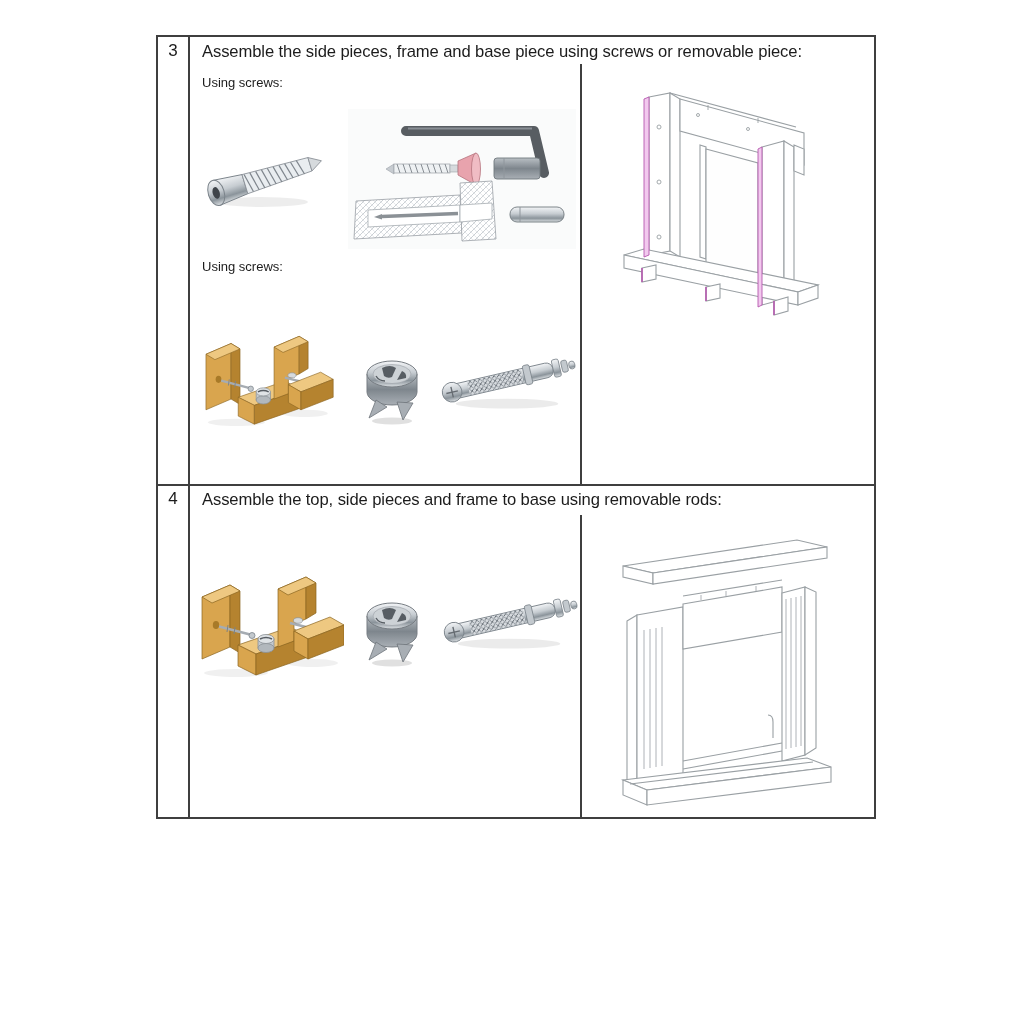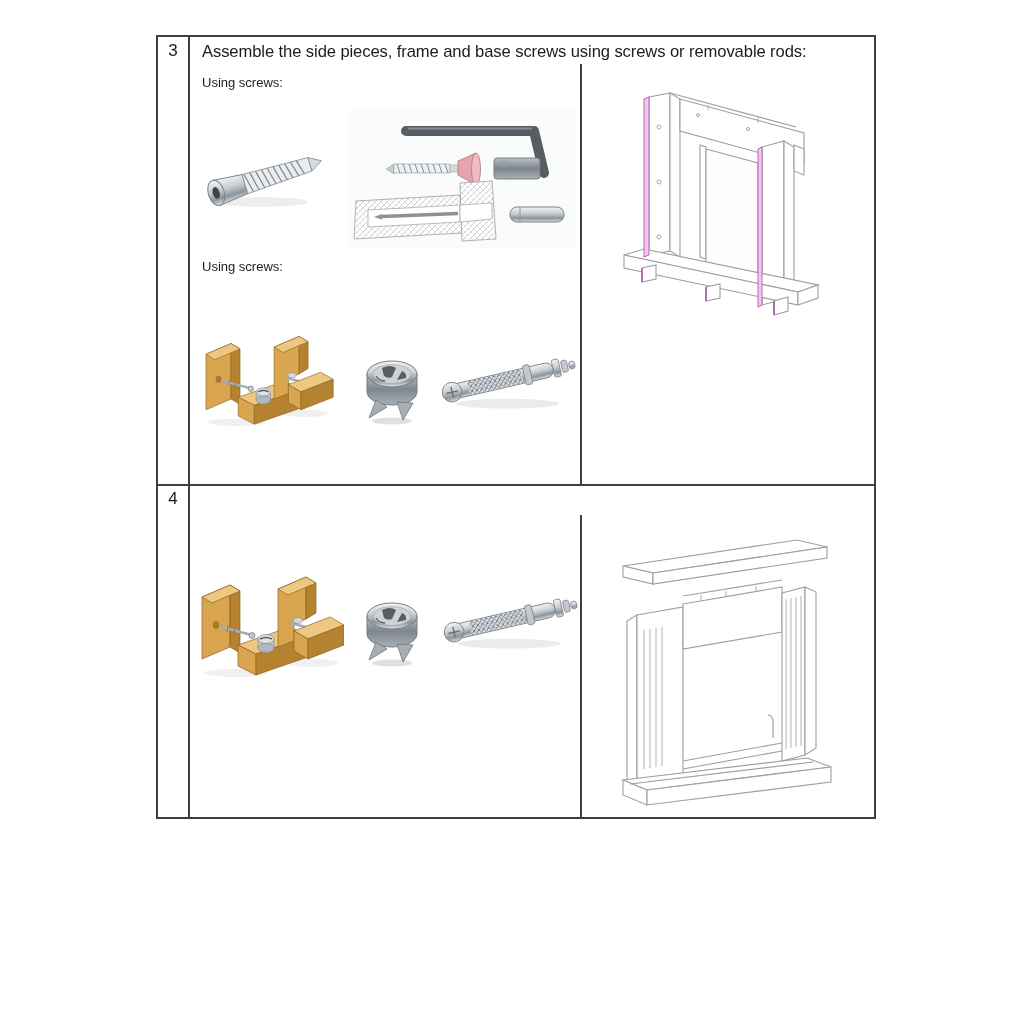--- a/index.html
+++ b/index.html
@@ -114,21 +114,21 @@
 
 <div id="page">
   <div class="sheet">
 
     <div class="vline numcol-line"></div>
     <div class="hline row-divider"></div>
     <div class="vline content-divider-3"></div>
     <div class="vline content-divider-4"></div>
 
     <div class="step-num" style="top:4px;">3</div>
-    <div class="title" style="top:5px;">Assemble the side pieces, frame and base screws using screws or removable rods:</div>
+    <div class="title" style="top:5px;">Assemble the side pieces, frame and base piece using screws or removable piece:</div>
     <div class="sublabel" style="top:38px;">Using screws:</div>
     <div class="sublabel" style="top:222px;">Using screws:</div>
 
     <svg class="ill" style="left:42px;top:103px;" width="132" height="72" viewBox="0 0 132 72">
       <ellipse cx="62" cy="62" rx="46" ry="5" fill="rgba(0,0,0,0.07)"></ellipse>
       <g transform="rotate(-17 65 38)">
         <polygon points="14,25 44,28 44,48 14,51" fill="url(#gMetal)" stroke="#7b838a" stroke-width="0.9"></polygon>
         <polygon points="44,28 112,31 112,45 44,48" fill="#e9edf0" stroke="#8a9096" stroke-width="0.8"></polygon>
         <g stroke="#7e858c" stroke-width="1.2">
           <line x1="46" y1="28.5" x2="50" y2="47.5"></line>
@@ -220,20 +220,21 @@
           <line x1="150" y1="31" x2="150" y2="36"></line>
       </g>
       <g stroke="#b457ae" stroke-width="1.6">
         <line x1="34" y1="181" x2="34" y2="195"></line>
         <line x1="98" y1="200" x2="98" y2="214"></line>
         <line x1="166" y1="214" x2="166" y2="228"></line>
       </g>
     </svg>
 
     <div class="step-num" style="top:452px;">4</div>
+    <div class="title" style="top:453px;">Assemble the top, side pieces and frame to base using removable rods:</div>
 
     <svg class="ill" style="left:36px;top:523px;" width="150" height="127">
       <use href="#sym-woodjoint" width="150" height="127"></use>
       </svg>
     <svg class="ill" style="left:192px;top:548px;" width="84" height="84">
       <use href="#sym-cam" width="84" height="84"></use>
       </svg>
     <svg class="ill" style="left:280px;top:540px;" width="142" height="86">
       <use href="#sym-rod" width="142" height="86"></use>
       </svg>

